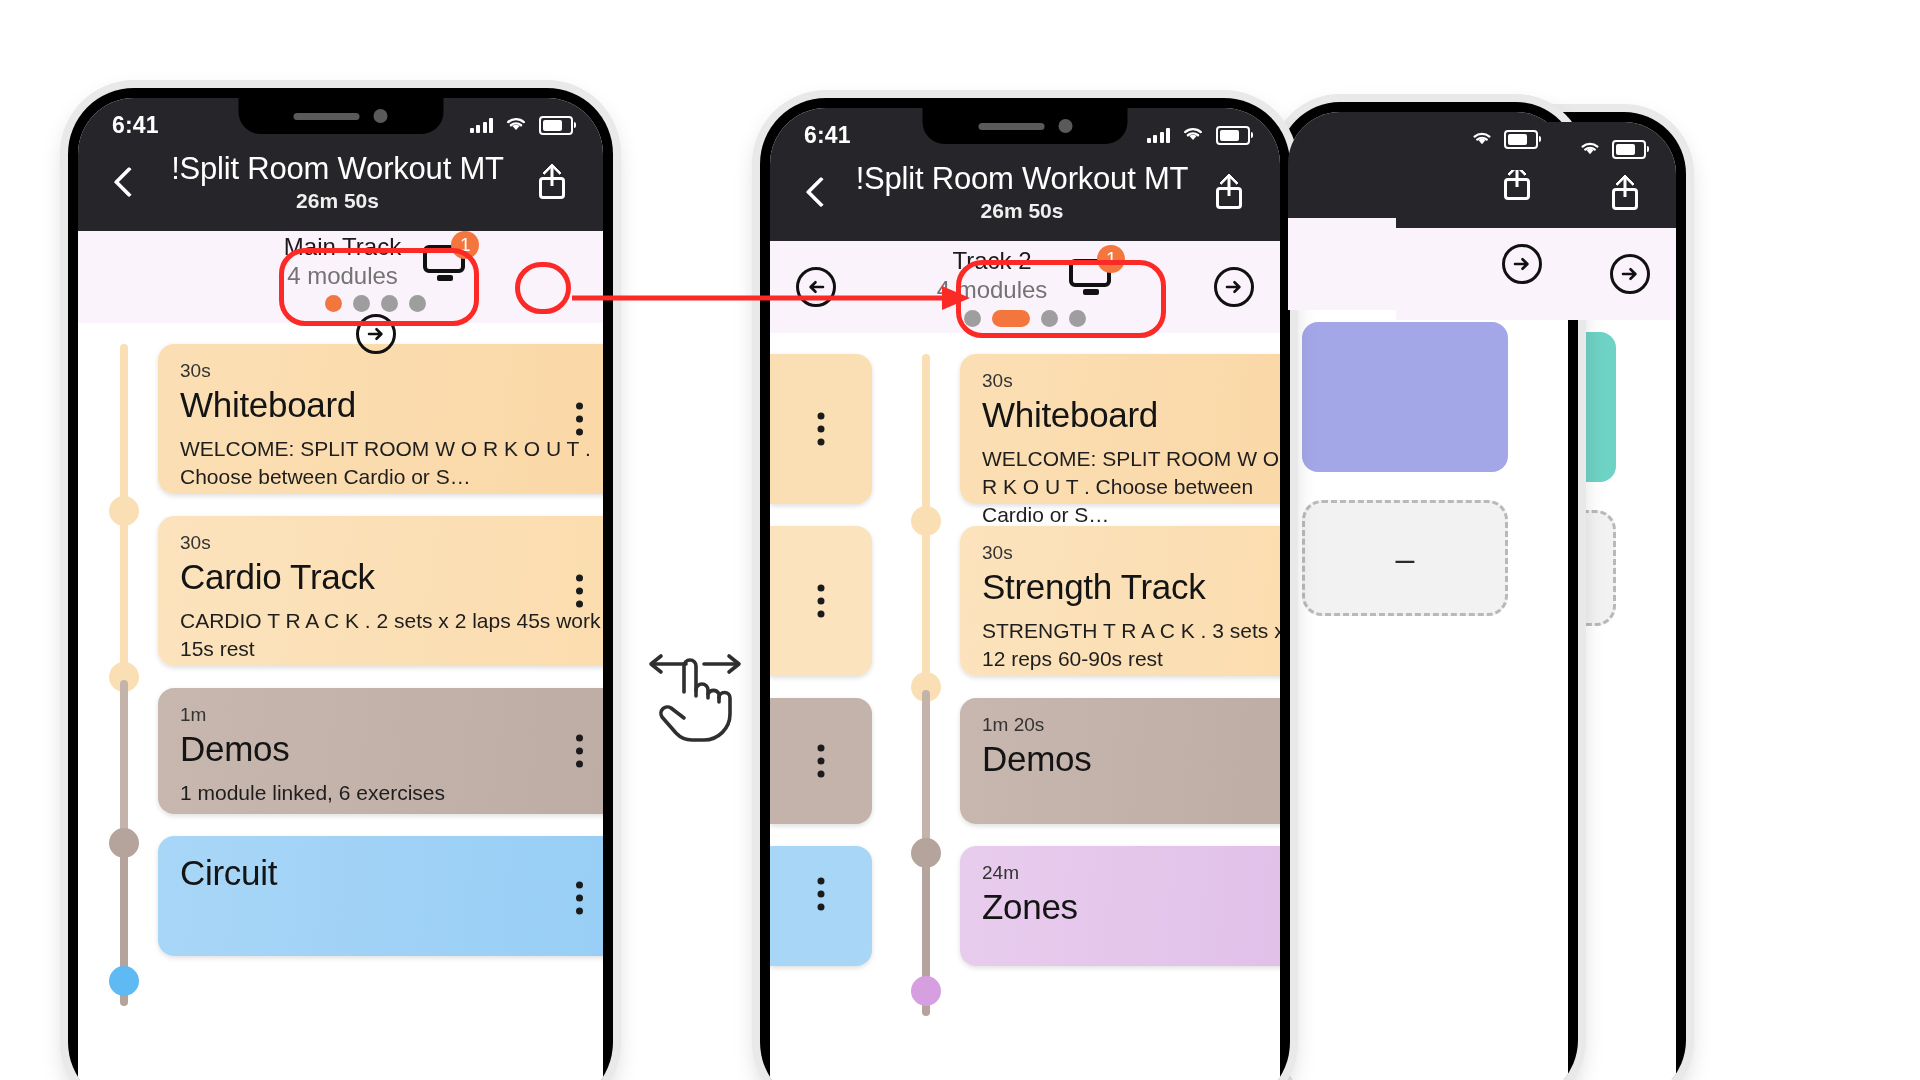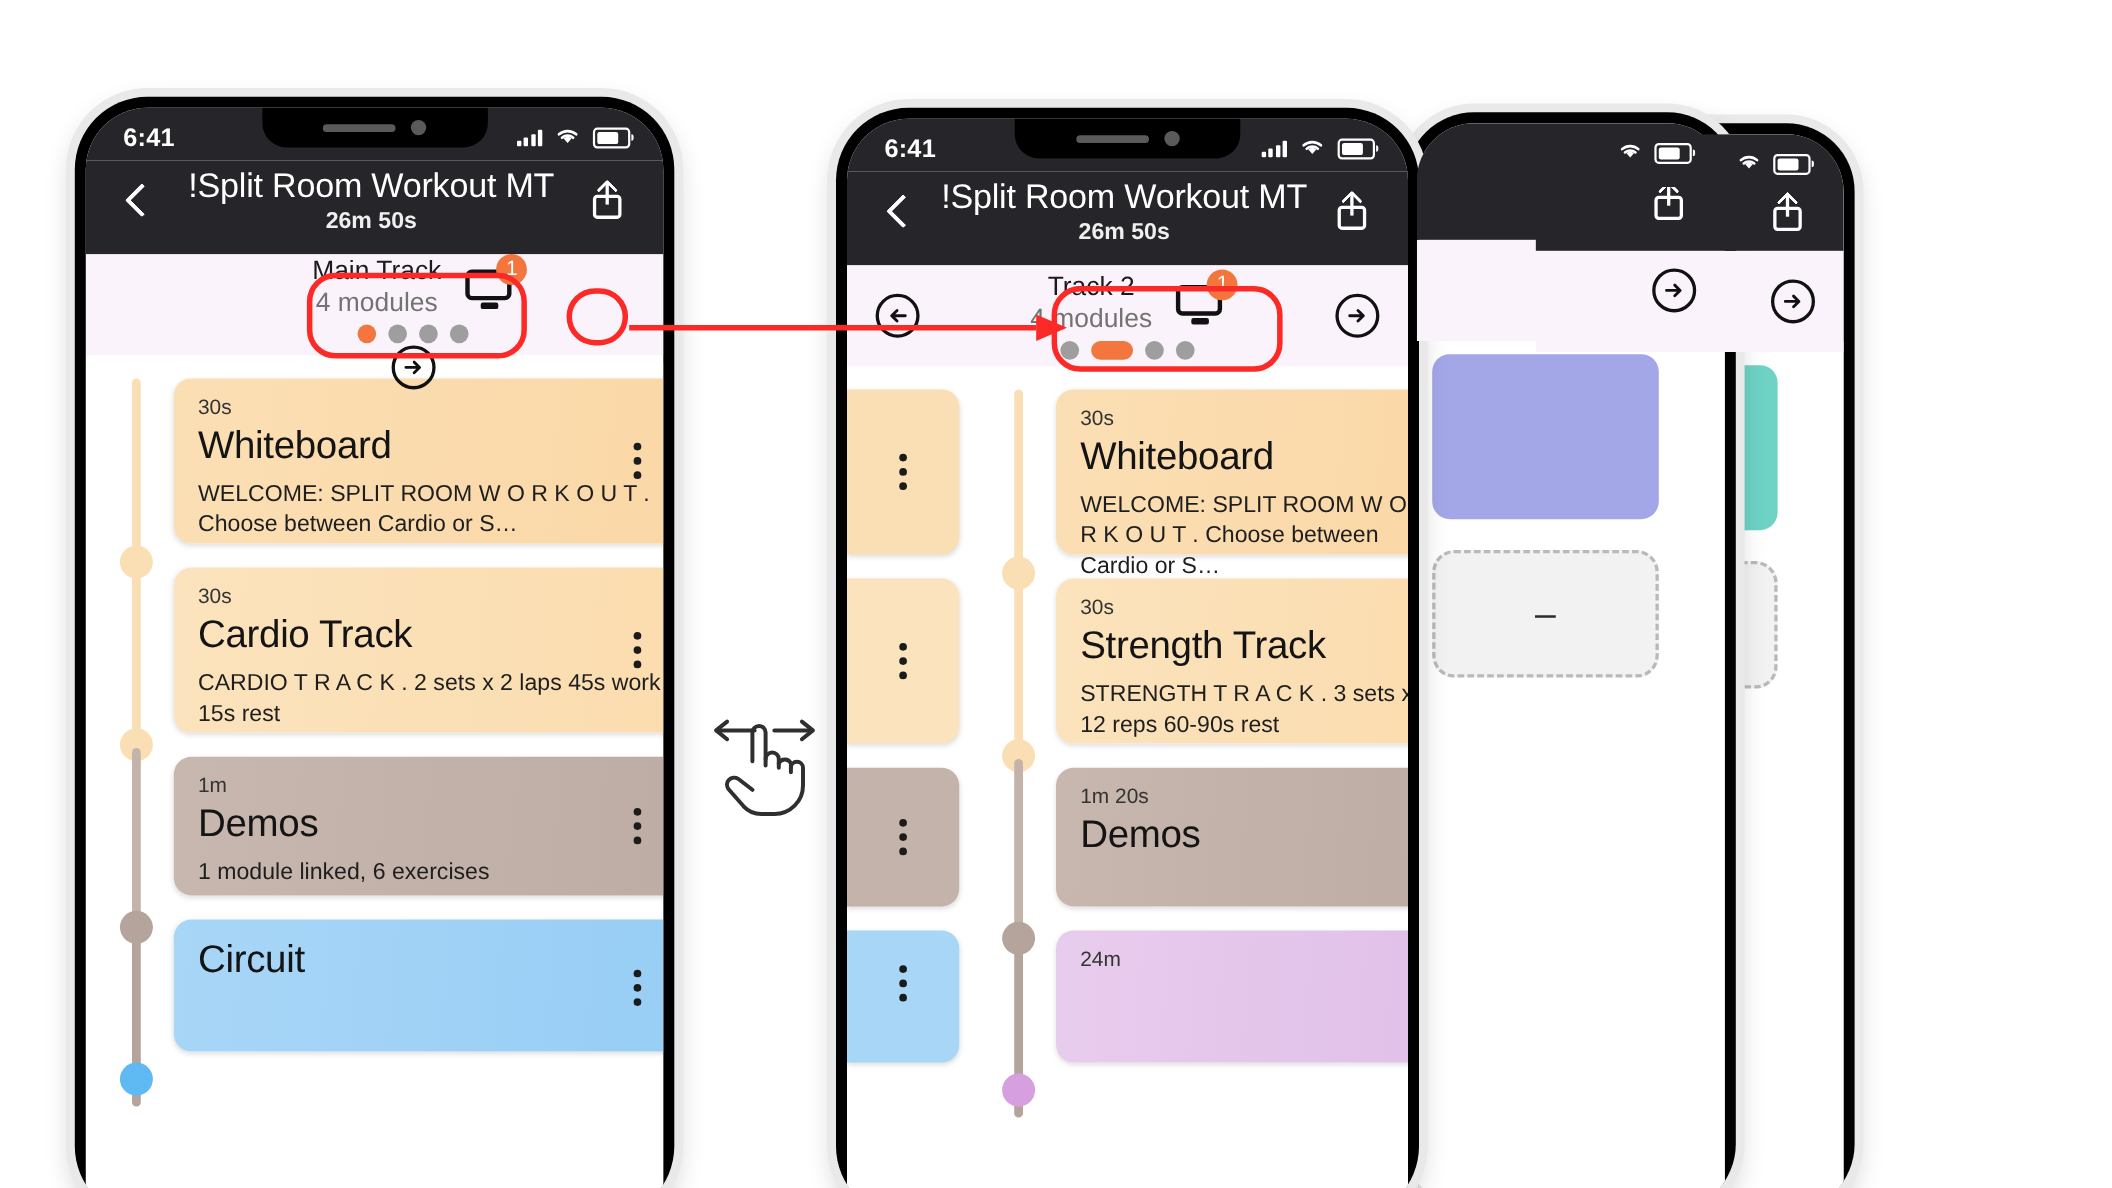--- a/index.html
+++ b/index.html
@@ -368,20 +368,21 @@
             <div class="dur">30s</div>
             <div class="ttl">Strength Track</div>
             <div class="desc">STRENGTH T R A C K .  3 sets x 12 reps 60-90s rest</div>
           </div>
           <div class="card" style="background:linear-gradient(95deg,#c7b7af,#bdaca4);height:126px;">
             <div class="dur">1m 20s</div>
             <div class="ttl">Demos</div>
           </div>
           <div class="card" style="background:linear-gradient(95deg,#e8cced,#e0bfe8);height:120px;">
             <div class="dur">24m</div>
+            <div class="ttl">Zones</div>
           </div>
         </div>
       </div>
     </div>
   </div>
 
   <div class="phone" style="left:68px;top:88px;width:545px;height:1020px;">
 
     <div class="screen">
       <div class="notch">

